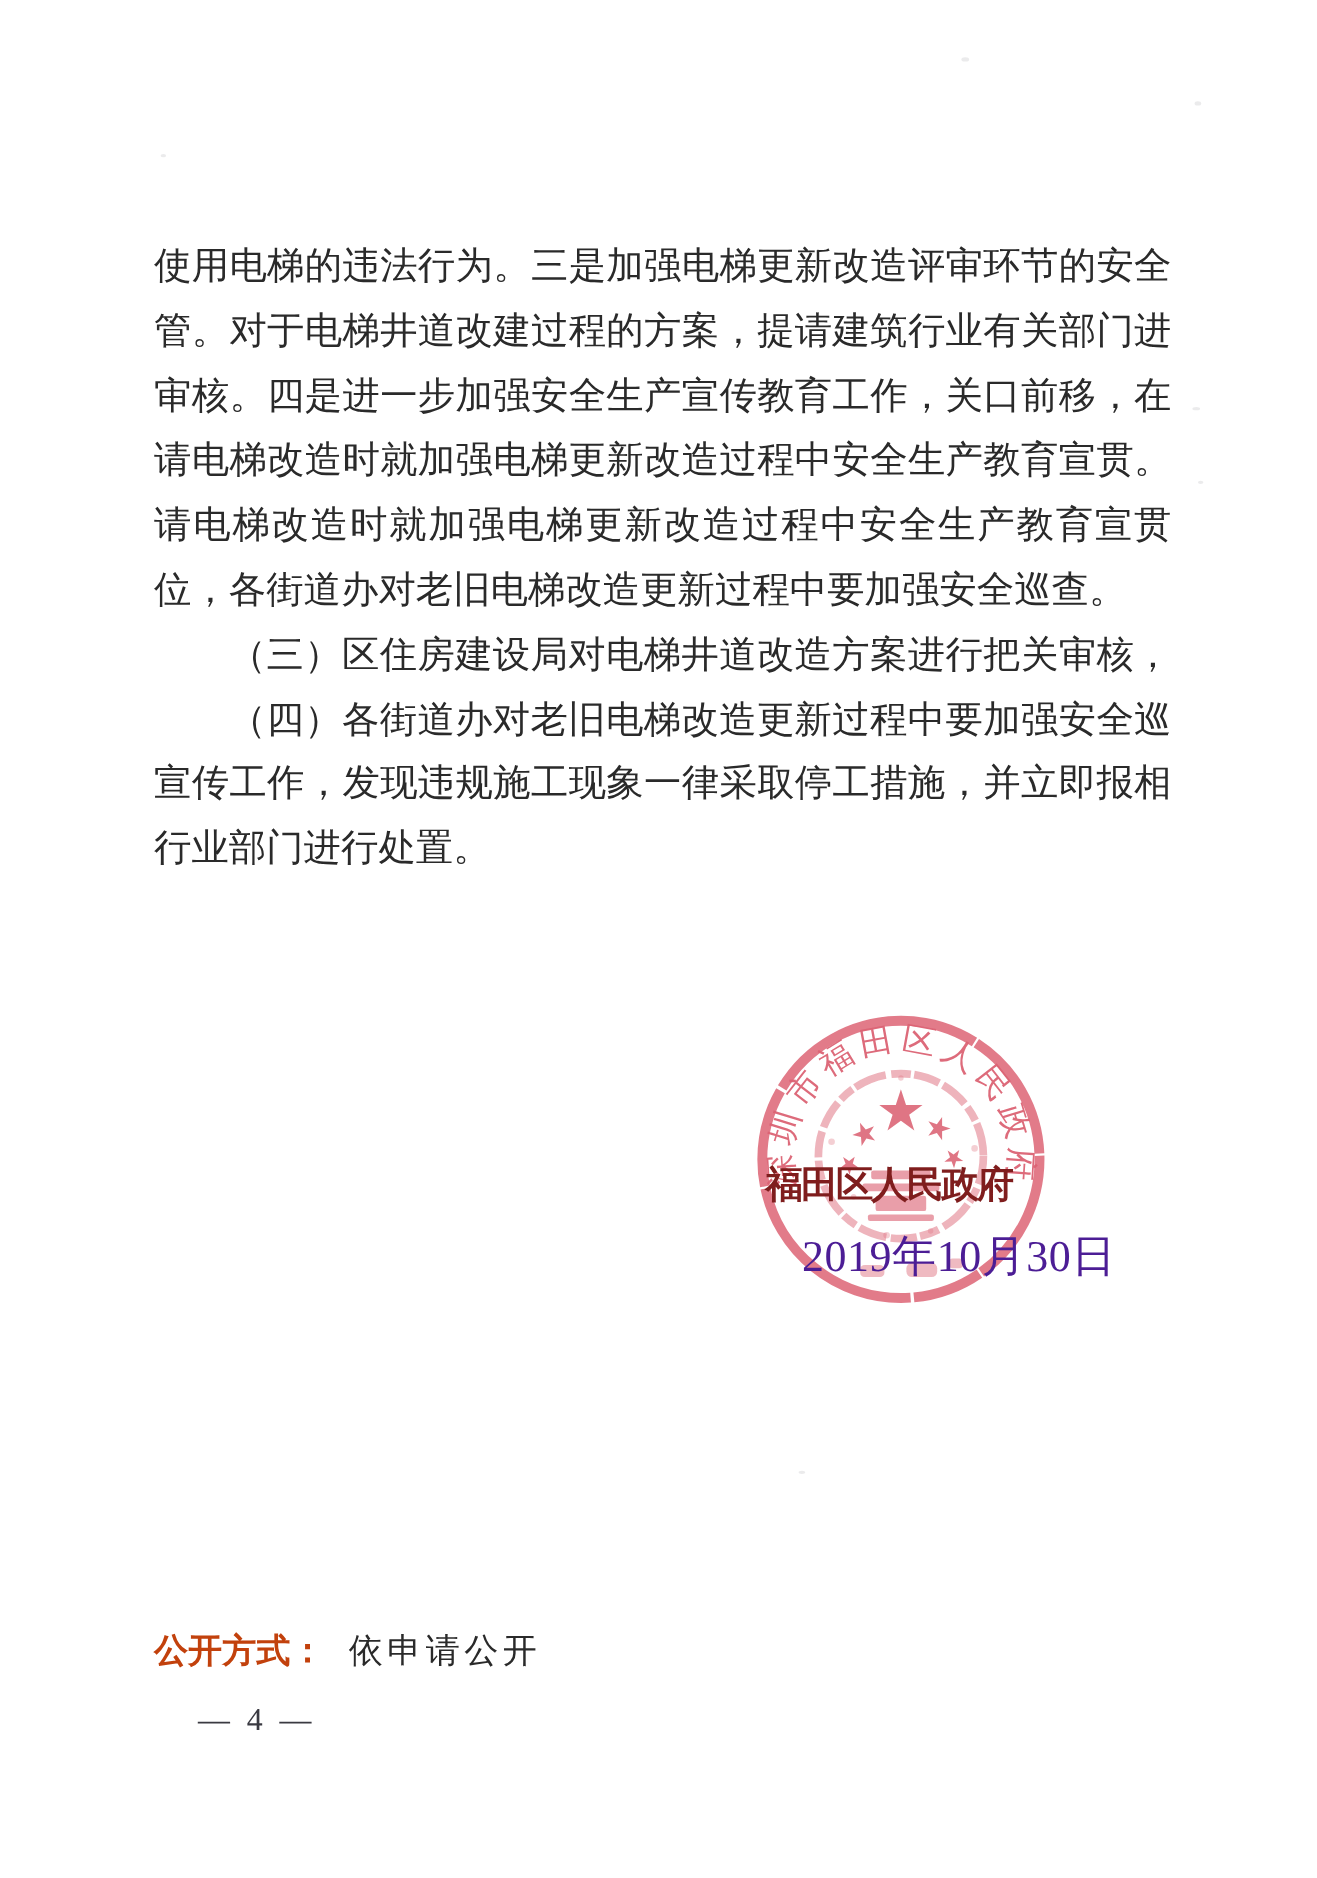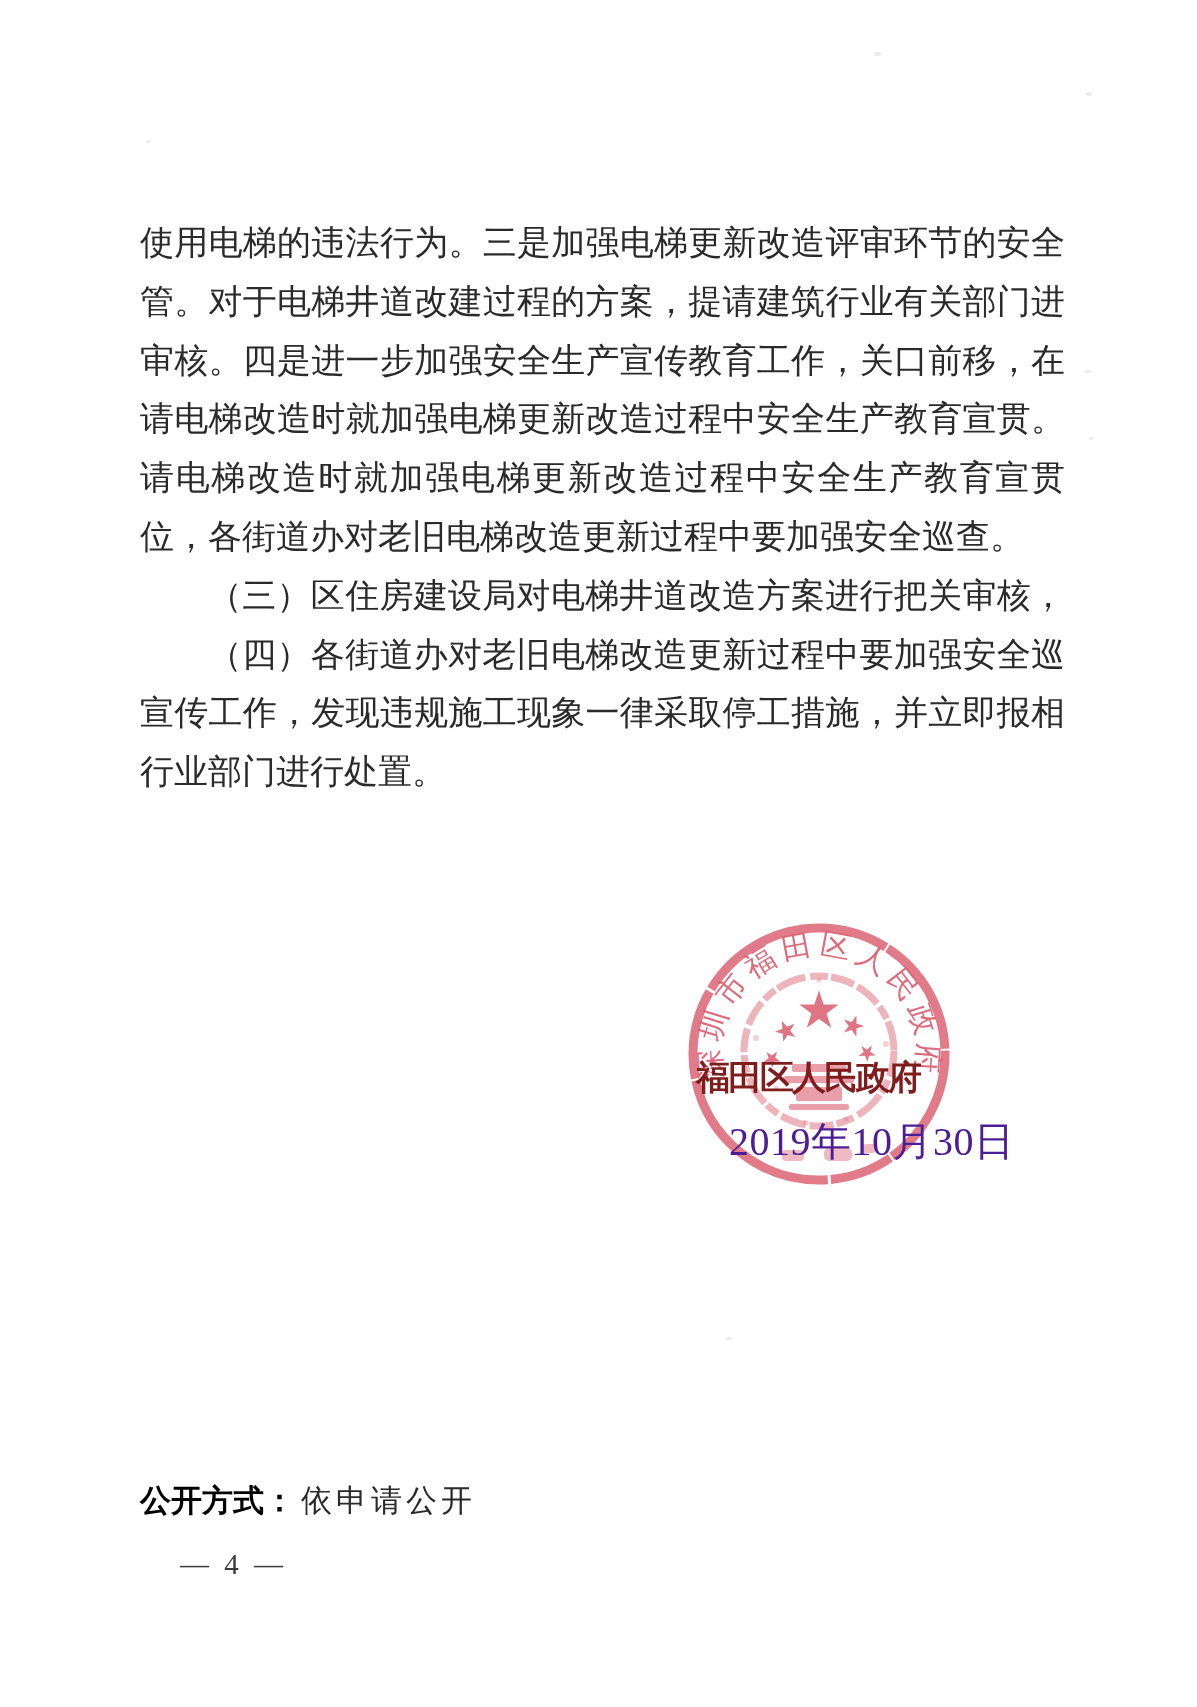--- a/index.html
+++ b/index.html
@@ -25,22 +25,22 @@
   .sig-org {
     position:absolute; left:696px; top:1058px; font-size:34px; letter-spacing:-2px;
     color:#7f1d1d; z-index:5; line-height:1.2; white-space:nowrap;font-weight:bold;
   }
   .sig-date {
     position:absolute; left:711px; top:1118px; font-size:40px; letter-spacing:0.5px;
     color:#4c1d95; z-index:5; line-height:1.2; white-space:nowrap;margin-left:18px;
   }
   
   .footer-line { position:absolute; left:140px; top:1480px; font-size:31px; white-space:nowrap; }
-  .footer-label { font-family:"Liberation Sans","DejaVu Sans",sans-serif; font-weight:bold; color:#000000; }
-  .footer-value { margin-left:6px; letter-spacing:4px; color:#2a2a2a; }
+  .footer-label { font-family:"Liberation Sans","DejaVu Sans",sans-serif; font-weight:bold; color:#c2410c; }
+  .footer-value { margin-left:22px; letter-spacing:4px; color:#2a2a2a; }
   .page-num {
     position:absolute; left:180px; top:1548px; font-size:29px; color:#3a3a42;
     word-spacing:6px; letter-spacing:1px; white-space:nowrap;
   }
   
   .speck { position:absolute; background:rgba(60,60,70,0.10); border-radius:50%; }
   .s1 { left:874px;  top:52px;   width:7px; height:4px; }
   .s2 { left:1086px; top:92px;   width:6px; height:4px; }
   .s3 { left:146px;  top:140px;  width:5px; height:3px; }
   .s4 { left:1084px; top:370px;  width:7px; height:3px; }

